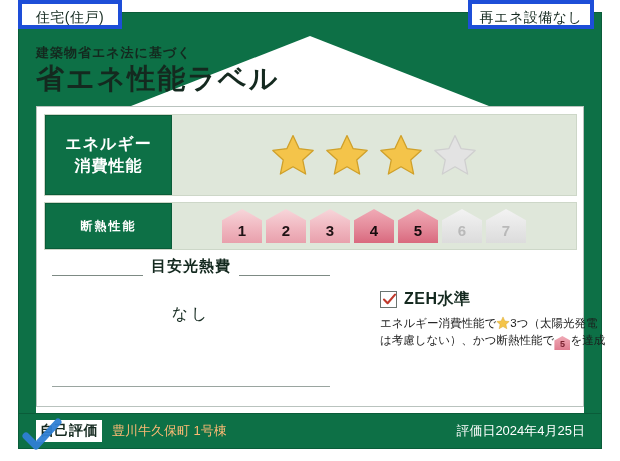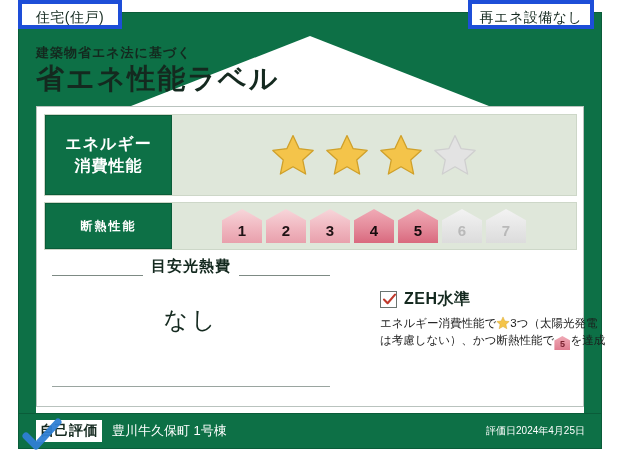--- a/index.html
+++ b/index.html
@@ -210,21 +210,21 @@
   .cost-title {
     font-size: 15px;
     font-weight: bold;
     color: #14291f;
     letter-spacing: 1px;
     white-space: nowrap;
   }
   .cost-value {
     margin-top: 28px;
     text-align: center;
-    font-size: 24px;
+    font-size: 16px;
     color: #14291f;
     letter-spacing: 3px;
   }
   .cost-bottom-rule {
     position: absolute;
     left: 0;
     bottom: 14px;
     width: 100%;
     height: 1px;
     background: #9aa5a0;
@@ -319,29 +319,29 @@
   }
   .footer-id {
     margin-left: 6px;
     color: #ffffff;
     font-size: 13px;
     letter-spacing: 0px;
     white-space: nowrap;
   }
   .footer-addr {
     margin-left: 10px;
-    color: #ffffff;
+    color: #fdba74;
     font-size: 13px;
     white-space: nowrap;
   }
   .footer-date {
     margin-left: auto;
     margin-right: 16px;
     color: #ffffff;
-    font-size: 10px;
+    font-size: 13px;
     white-space: nowrap;
   }
 
   
   .watermark {
     position: absolute;
     left: 22px;
     top: 415px;
     width: 40px;
     height: 40px;

